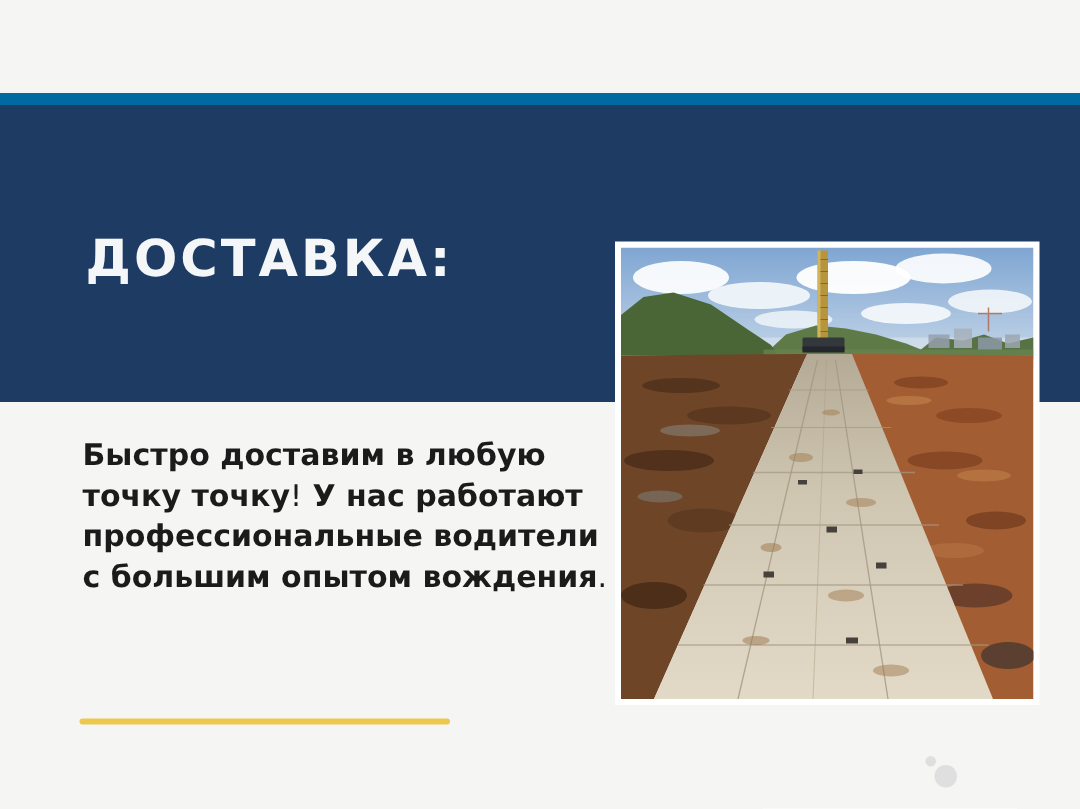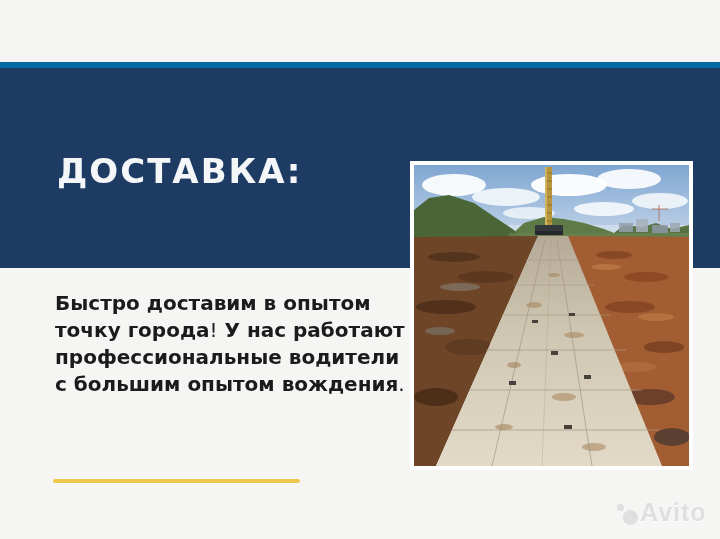--- a/index.html
+++ b/index.html
@@ -5,21 +5,21 @@
   html,body{margin:0;padding:0;}
   body{font-family:"Liberation Sans",sans-serif;}
   .slide{
     position:relative;width:720px;height:539px;overflow:hidden;
     background:var(--bg,#f5f5f4);
   }
   
   .navy-band{
     position:absolute;left:0;top:62px;width:720px;height:206px;
     background:var(--navy,#1d3b63);
-    border-top:6px solid #0369a1;box-sizing:border-box;
+    border-top:8px solid #0369a1;box-sizing:border-box;
   }
   .slide-title{
     position:absolute;left:57px;top:83px;margin:0;
     font-family:"DejaVu Sans",sans-serif;
     font-size:34px;font-weight:800;letter-spacing:2px;
     color:#f4f6f8;
   }
   
   .photo-frame{
     position:absolute;left:410px;top:161px;width:283px;height:309px;
@@ -170,24 +170,23 @@
         <rect x="118" y="155" width="6" height="3" fill="#46413a"></rect>
         <rect x="155" y="148" width="6" height="3" fill="#46413a"></rect>
         <rect x="137" y="186" width="7" height="4" fill="#46413a"></rect>
         <rect x="95" y="216" width="7" height="4" fill="#46413a"></rect>
         <rect x="170" y="210" width="7" height="4" fill="#46413a"></rect>
         <rect x="150" y="260" width="8" height="4" fill="#46413a"></rect>
       </g>
     </svg>
   </div>
 
-  <p class="body-text"><span class="b">Быстро доставим в опытом точку города</span><span class="r">!</span><span class="b"> У нас работают профессиональные водители с большим опытом вождения</span><span class="r">.</span></p>
+  <p class="body-text"><span class="b">Быстро доставим в любую точку точку</span><span class="r">!</span><span class="b"> У нас работают профессиональные водители с большим опытом вождения</span><span class="r">.</span></p>
 
   <div class="yellow-line"></div>
 
 
   <div class="watermark">
     <span class="wm-dot-small"></span>
     <span class="wm-dot-big"></span>
-    <span class="wm-text">Avito</span>
   </div>
 
 </div>
 
 </body></html>

